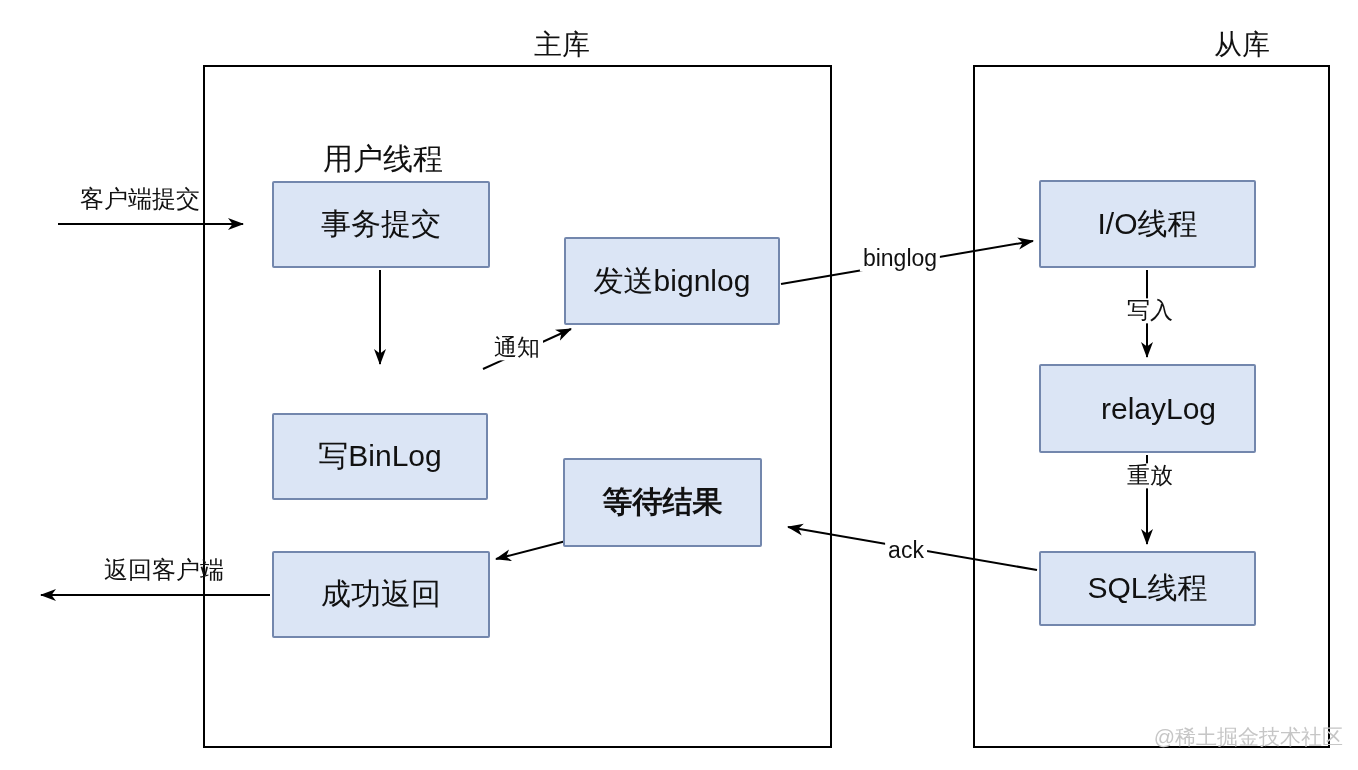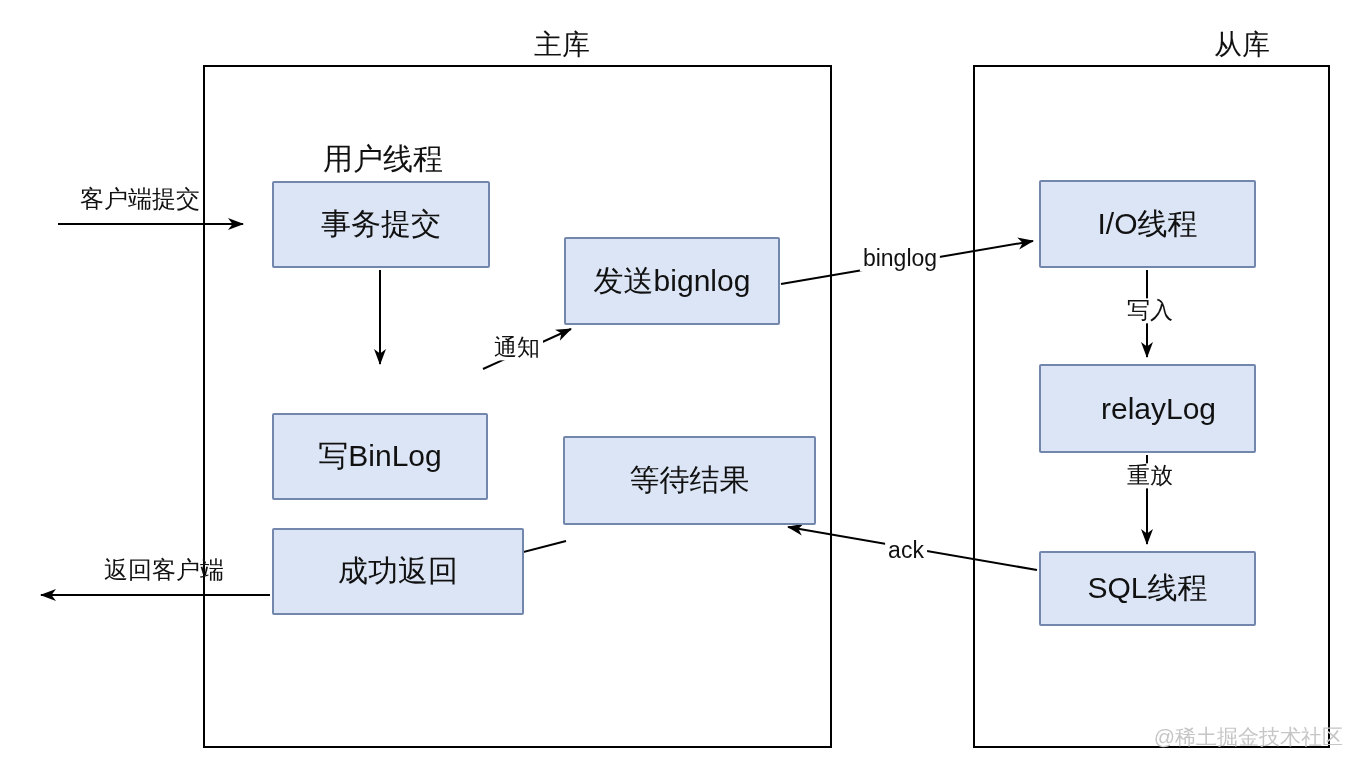--- a/index.html
+++ b/index.html
@@ -90,22 +90,22 @@
     <line class="arrow" x1="1147" y1="270" x2="1147" y2="357" marker-end="url(#ah)"></line>
     <line class="arrow" x1="1147" y1="455" x2="1147" y2="544" marker-end="url(#ah)"></line>
     <line class="arrow" x1="1037" y1="570" x2="788" y2="527" marker-end="url(#ah)"></line>
     <line class="arrow" x1="566" y1="541" x2="496" y2="559" marker-end="url(#ah)"></line>
     <line class="arrow" x1="270" y1="595" x2="41" y2="595" marker-end="url(#ah)"></line>
   </svg>
 
   <div class="node" style="left:564px;top:237px;width:216px;height:88px;">发送bignlog</div>
   <div class="node" style="left:272px;top:181px;width:218px;height:87px;">事务提交</div>
   <div class="node" style="left:272px;top:370px;width:216px;height:87px;margin-top:43px;">写BinLog</div>
-  <div class="node" style="left:563px;top:436px;width:253px;height:89px;">等待结果</div>
-  <div class="node" style="left:272px;top:528px;width:252px;height:87px;">成功返回</div>
+  <div class="node" style="left:563px;top:458px;width:199px;height:89px;font-weight:bold;">等待结果</div>
+  <div class="node" style="left:272px;top:551px;width:218px;height:87px;">成功返回</div>
 
   <div class="node" style="left:1039px;top:180px;width:217px;height:88px;">I/O线程</div>
   <div class="node" style="left:1039px;top:364px;width:217px;height:89px;padding-left:22px;">relayLog</div>
   <div class="node" style="left:1039px;top:551px;width:217px;height:75px;">SQL线程</div>
 
   <div class="free-label section-label" style="left:383px;top:159px;">用户线程</div>
   <div class="free-label annotation" style="left:140px;top:199px;">客户端提交</div>
   <div class="free-label annotation" style="left:140px;top:570px;margin-left:24px;">返回客户端</div>
 
   <div class="free-label edge-label" style="left:517px;top:348px;">通知</div>

